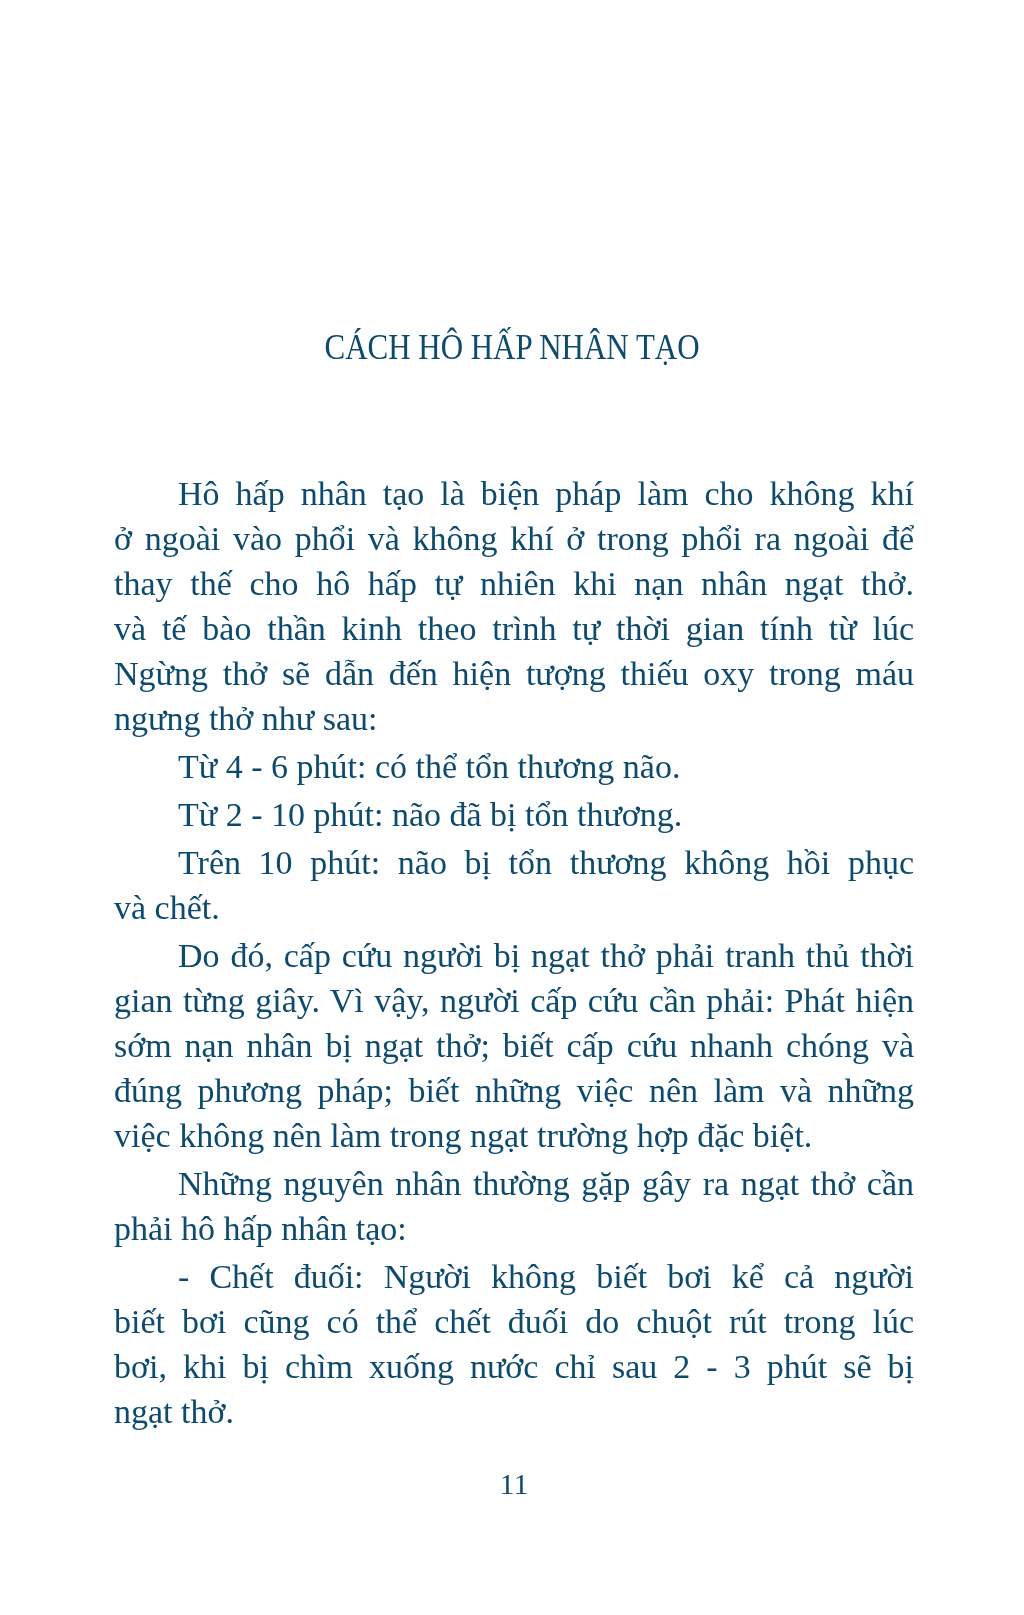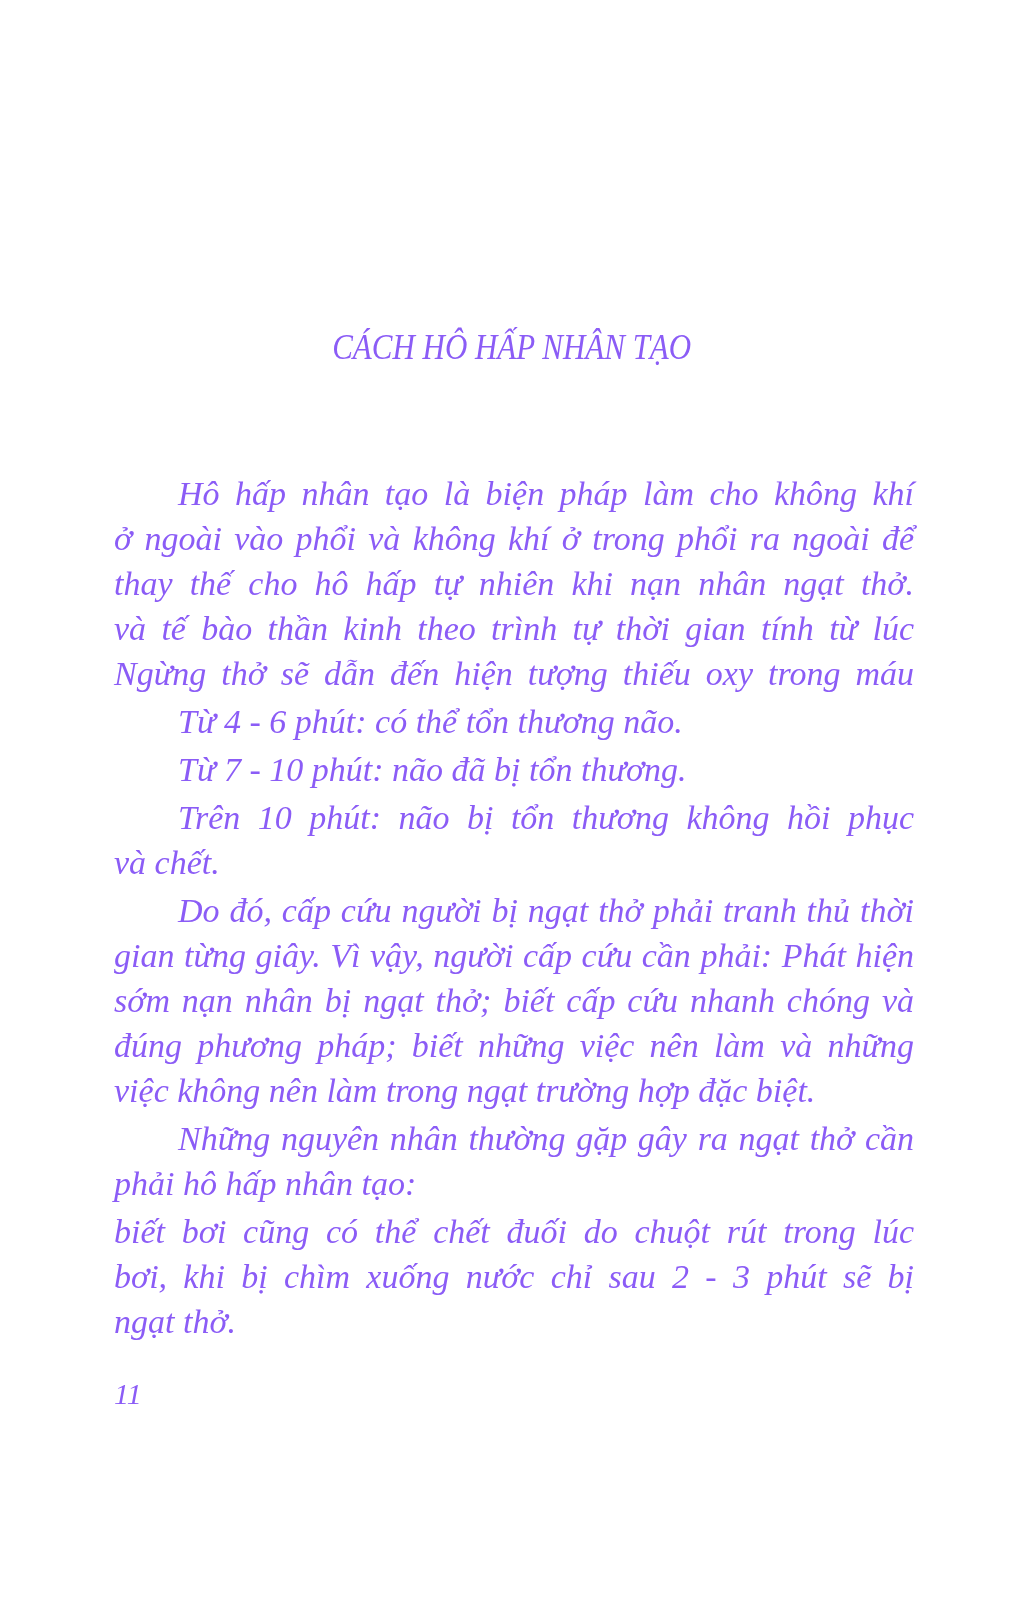--- a/index.html
+++ b/index.html
@@ -7,23 +7,22 @@
     width: 1024px; height: 1615px;
     background: #ffffff;
     font-family: "Liberation Serif", "DejaVu Serif", serif;
   }
   .page {
     position: relative;
     width: 1024px; height: 1615px;
     box-sizing: border-box;
     padding-top: 325px;
     background: #ffffff;
-    color: #8b5cf6;
+    color: #0c4a6e;
     overflow: hidden;
-    font-style: italic;
   }
   .title-wrap {
     text-align: center;
     line-height: 44px;
     margin: 0 0 95px 0;
   }
   .title {
     display: inline-block;
     font-size: 36px;
     font-weight: normal;
@@ -46,20 +45,21 @@
   .ln.first { text-indent: 64px; }
   .ln.last { text-align-last: left; }
   .ln.single {
     text-align: center;
     text-align-last: left;
     text-indent: 64px;
   }
   .folio-wrap {
     margin: 30px 0 0 114px;
     width: 800px;
+    text-align: center;
   }
   .folio {
     display: inline-block;
     font-size: 30px;
     line-height: 40px;
   }
 </style>
 </head>
 <body>
 
@@ -70,28 +70,29 @@
   </div>
 
   <div class="body">
 
     <div class="para">
       <div class="ln first">Hô hấp nhân tạo là biện pháp làm cho không khí</div>
       <div class="ln">ở ngoài vào phổi và không khí ở trong phổi ra ngoài để</div>
       <div class="ln">thay thế cho hô hấp tự nhiên khi nạn nhân ngạt thở.</div>
       <div class="ln">và tế bào thần kinh theo trình tự thời gian tính từ lúc</div>
       <div class="ln">Ngừng thở sẽ dẫn đến hiện tượng thiếu oxy trong máu</div>
+      <div class="ln last">ngưng thở như sau:</div>
     </div>
 
     <div class="para">
       <div class="ln single">Từ 4 - 6 phút: có thể tổn thương não.</div>
     </div>
 
     <div class="para">
-      <div class="ln single">Từ 7 - 10 phút: não đã bị tổn thương.</div>
+      <div class="ln single">Từ 2 - 10 phút: não đã bị tổn thương.</div>
     </div>
 
     <div class="para">
       <div class="ln first">Trên 10 phút: não bị tổn thương không hồi phục</div>
       <div class="ln last">và chết.</div>
     </div>
 
     <div class="para">
       <div class="ln first">Do đó, cấp cứu người bị ngạt thở phải tranh thủ thời</div>
       <div class="ln">gian từng giây. Vì vậy, người cấp cứu cần phải: Phát hiện</div>
@@ -99,20 +100,21 @@
       <div class="ln">đúng phương pháp; biết những việc nên làm và những</div>
       <div class="ln last">việc không nên làm trong ngạt trường hợp đặc biệt.</div>
     </div>
 
     <div class="para">
       <div class="ln first">Những nguyên nhân thường gặp gây ra ngạt thở cần</div>
       <div class="ln last">phải hô hấp nhân tạo:</div>
     </div>
 
     <div class="para">
+      <div class="ln first">- Chết đuối: Người không biết bơi kể cả người</div>
       <div class="ln">biết bơi cũng có thể chết đuối do chuột rút trong lúc</div>
       <div class="ln">bơi, khi bị chìm xuống nước chỉ sau 2 - 3 phút sẽ bị</div>
       <div class="ln last">ngạt thở.</div>
     </div>
 
   </div>
 
   <div class="folio-wrap">
     <span class="folio">11</span>
   </div>

